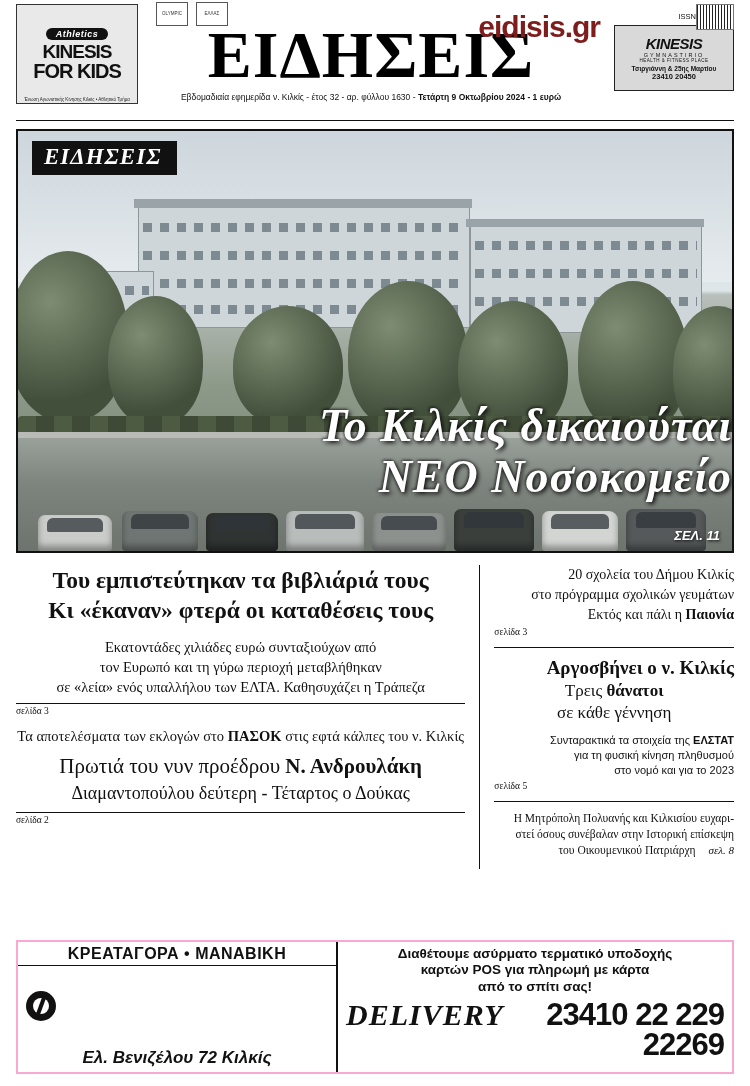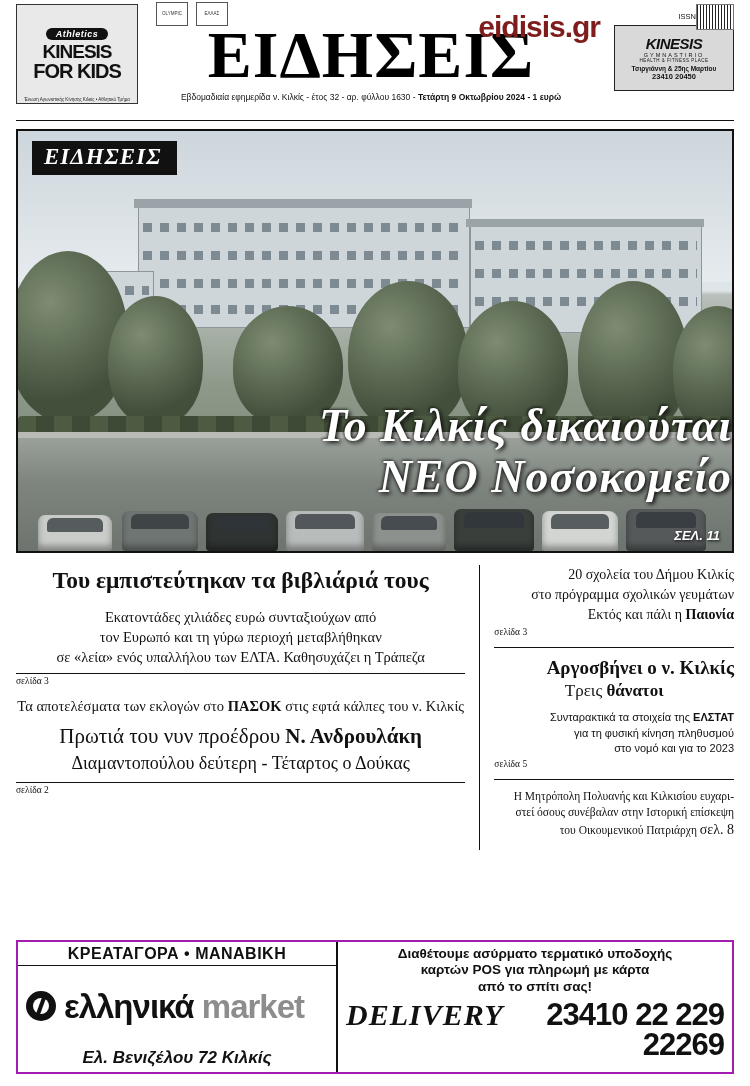--- a/index.html
+++ b/index.html
@@ -388,21 +388,21 @@
     line-height: 1.42;
   }
 
   
   .ad {
     position: absolute;
     left: 16px;
     right: 16px;
     bottom: 12px;
     height: 130px;
-    border: 2px solid #a21caf;
+    border: 2px solid #f9a8d4;
     display: flex;
     background: #fff;
   }
   .ad-left {
     width: 318px;
     border-right: 2px solid #111;
     display: flex;
     flex-direction: column;
   }
   .ad-left-top {
@@ -583,20 +583,21 @@
       <div>ΝΕΟ Νοσοκομείο</div>
     </div>
     <div class="hero-page">ΣΕΛ. 11</div>
   </div>
 
   <div class="articles">
 
     <div class="col-left">
       <div class="lead-title">
         <div>Του εμπιστεύτηκαν τα βιβλιάριά τους</div>
+        <div>Κι «έκαναν» φτερά οι καταθέσεις τους</div>
       </div>
       <div class="lead-body">
         <div>Εκατοντάδες χιλιάδες ευρώ συνταξιούχων από</div>
         <div>τον Ευρωπό και τη γύρω περιοχή μεταβλήθηκαν</div>
         <div>σε «λεία» ενός υπαλλήλου των ΕΛΤΑ. Καθησυχάζει η Τράπεζα</div>
       </div>
       <div class="page-ref">σελίδα 3</div>
 
       <div class="sec-kicker">
         <span>Τα αποτελέσματα των εκλογών στο </span><b>ΠΑΣΟΚ</b><span> στις εφτά κάλπες του ν. Κιλκίς</span>
@@ -619,51 +620,48 @@
         <div class="r-ref">σελίδα 3</div>
       </div>
 
       <div class="r-divider"></div>
 
       <div class="r-item">
         <div class="r-title"><b>Αργοσβήνει ο ν. Κιλκίς</b></div>
         <div class="r-title2">
           <span>Τρεις </span><b>θάνατοι</b>
         </div>
+        <div class="r-title2">σε κάθε γέννηση</div>
         <div class="r-body" style="margin-top:8px;">
           <span>Συνταρακτικά τα στοιχεία της </span><b>ΕΛΣΤΑΤ</b>
         </div>
         <div class="r-body">για τη φυσική κίνηση πληθυσμού</div>
         <div class="r-body">στο νομό και για το 2023</div>
         <div class="r-ref">σελίδα 5</div>
       </div>
 
       <div class="r-divider"></div>
 
       <div class="r-item">
         <div class="r-small">Η Μητρόπολη Πολυανής και Κιλκισίου ευχαρι-</div>
         <div class="r-small">στεί όσους συνέβαλαν στην Ιστορική επίσκεψη</div>
         <div class="r-small">
           <span>του Οικουμενικού Πατριάρχη</span>
-          <span style="font-size:14px;">σελ. 8</span>
+          <span style="font-size:11px;margin-left:10px;font-style:italic;">σελ. 8</span>
         </div>
       </div>
 
     </div>
   </div>
 
   <div class="ad">
     <div class="ad-left">
       <div class="ad-left-top">ΚΡΕΑΤΑΓΟΡΑ • ΜΑΝΑΒΙΚΗ</div>
       <div class="ad-left-mid">
         <div class="ad-logo-mark"></div>
-        <div class="ad-brand">
-          <span>ελληνικά</span>
-          <span class="grey">market</span>
-        </div>
       </div>
       <div class="ad-left-bot">Ελ. Βενιζέλου 72 Κιλκίς</div>
     </div>
     <div class="ad-right">
       <div class="ad-pos">Διαθέτουμε ασύρματο τερματικό υποδοχής</div>
       <div class="ad-pos">καρτών POS για πληρωμή με κάρτα</div>
       <div class="ad-pos">από το σπίτι σας!</div>
       <div class="ad-delivery-row">
         <div class="ad-delivery">DELIVERY</div>
         <div class="ad-phone1">23410 22 229</div>

